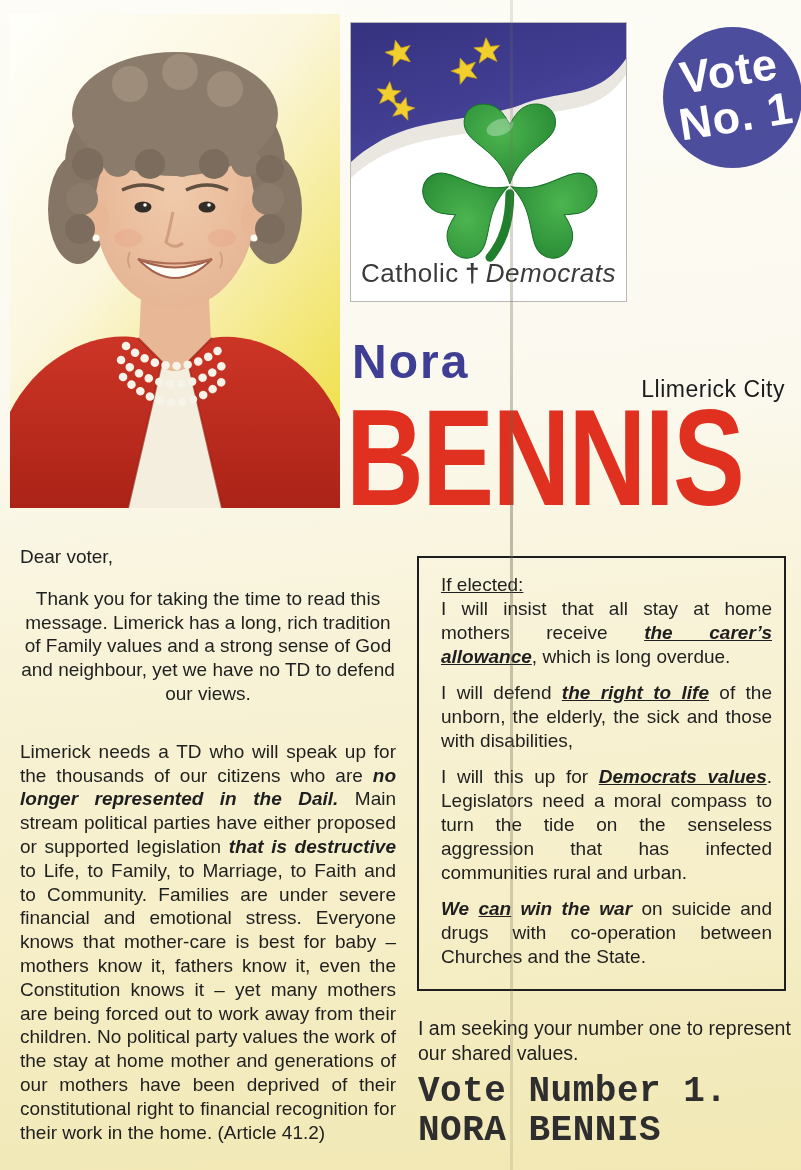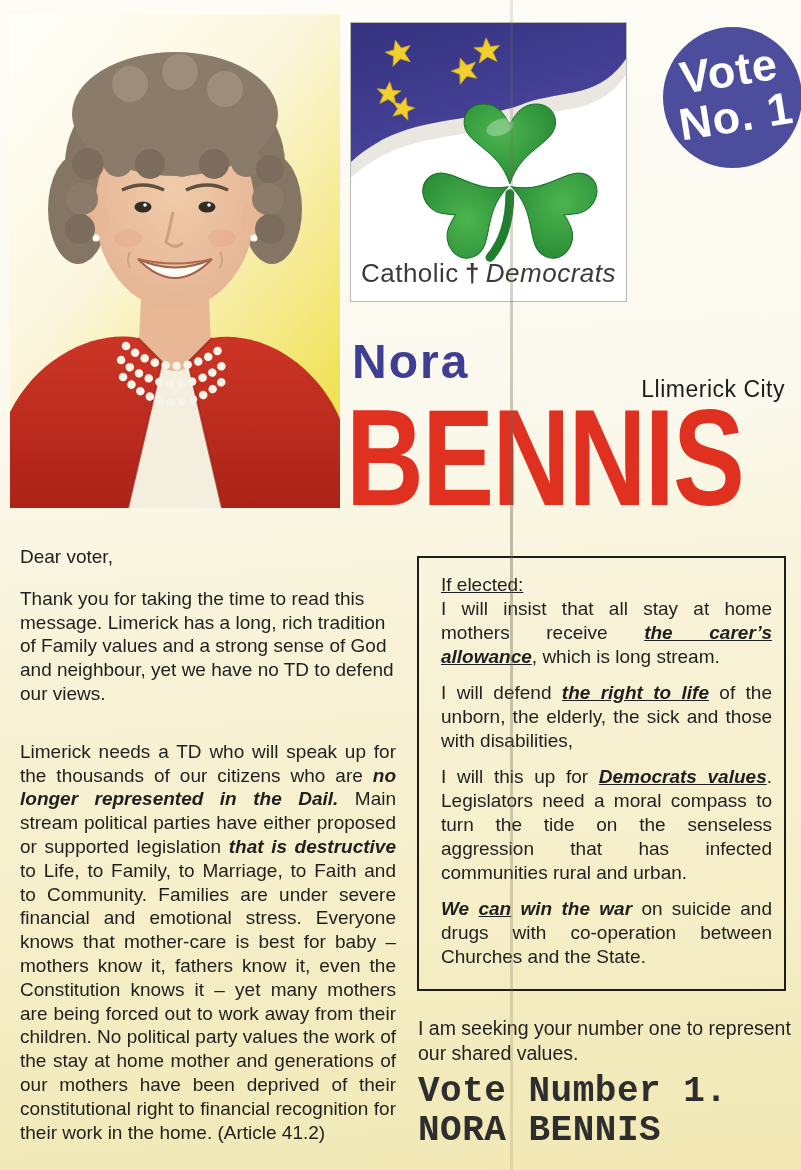--- a/index.html
+++ b/index.html
@@ -19,21 +19,21 @@
   .badge-text{position:absolute;left:0;top:21px;width:100%;text-align:center;transform:rotate(-9deg);
     color:#ffffff;font-weight:bold;font-size:45px;line-height:46px;letter-spacing:1px;}
   .name-first{position:absolute;left:352px;top:338px;font-size:48px;font-weight:bold;color:#3e3e95;letter-spacing:2px;line-height:1;}
   .constituency{position:absolute;right:16px;top:376px;font-size:23px;color:#1c1c1c;letter-spacing:0.5px;}
   .name-last{position:absolute;left:346px;top:388px;font-size:138px;font-weight:bold;color:#e0301f;
     line-height:1;letter-spacing:-2px;transform:scaleX(0.78);transform-origin:left top;white-space:nowrap;}
   
   .col-left{position:absolute;left:20px;top:545px;width:376px;font-size:19px;line-height:23.8px;color:#1f1f1f;}
   .col-left .salutation{margin:0 0 18px 0;}
   .col-left p{margin:0;}
-  .col-left .p1{margin-bottom:34px;}
+  .col-left .p1{margin-bottom:34px;text-align:center;}
   .col-left .p2{text-align:justify;}
   .pledge-box{position:absolute;left:417px;top:556px;width:369px;box-sizing:border-box;
     border:2px solid #1e1e1e;padding:15px 12px 20px 22px;font-size:19px;line-height:24px;color:#1f1f1f;}
   .pledge-box .heading{text-decoration:underline;margin:0;}
   .pledge-box p{margin:0;text-align:justify;}
   .pledge-box p + p{margin-top:12px;}
   .pledge-box .first{margin-top:0;}
   .closing{position:absolute;left:418px;top:1016px;width:378px;font-size:19.5px;line-height:24.5px;color:#1f1f1f;}
   .cta{position:absolute;left:418px;top:1072px;font-size:36px;font-weight:bold;line-height:39px;color:#2e2e2e;letter-spacing:0.5px;font-family:Liberation Mono, monospace;}
   
@@ -187,21 +187,21 @@
   <div class="name-last">BENNIS</div>
 
   <div class="col-left">
     <p class="salutation">Dear voter,</p>
     <p class="p1">Thank you for taking the time to read this message. Limerick has a long, rich tradition of Family values and a strong sense of God and neighbour, yet we have no TD to defend our views.</p>
     <p class="p2"><span class="rt-p">Limerick needs a TD who will speak up for the thousands of our citizens who are </span><span class="rt-bi">no longer represented in the Dail.</span><span class="rt-p"> Main stream political parties have either proposed or supported legislation </span><span class="rt-bi">that is destructive</span><span class="rt-p"> to Life, to Family, to Marriage, to Faith and to Community. Families are under severe financial and emotional stress.  Everyone knows that mother-care is best for baby – mothers know it, fathers know it, even the Constitution knows it – yet many mothers are being forced out to work away from their children.  No political party values the work of the stay at home mother and generations of our mothers have been deprived of their constitutional right to financial recognition for their work in the home. (Article 41.2)</span></p>
   </div>
 
   <div class="pledge-box">
     <p class="heading">If elected:</p>
-    <p class="first"><span class="rt-p">I will insist that all stay at home mothers receive </span><span class="rt-biu">the carer’s allowance</span><span class="rt-p">, which is long stream.</span></p>
+    <p class="first"><span class="rt-p">I will insist that all stay at home mothers receive </span><span class="rt-biu">the carer’s allowance</span><span class="rt-p">, which is long overdue.</span></p>
     <p><span class="rt-p">I will defend </span><span class="rt-biu">the right to life</span><span class="rt-p"> of the unborn, the elderly, the sick and those with disabilities,</span></p>
     <p><span class="rt-p">I will this up for </span><span class="rt-biu">Democrats values</span><span class="rt-p">. Legislators need a moral compass to turn the tide on the senseless aggression that has infected communities rural and urban.</span></p>
     <p><span class="rt-bi">We </span><span class="rt-biu">can</span><span class="rt-bi"> win the war</span><span class="rt-p"> on suicide and drugs with co-operation between Churches and the State.</span></p>
   </div>
 
   <div class="closing">I am seeking your number one to represent our shared values.</div>
   <div class="cta">
     <div>Vote Number 1.</div>
     <div>NORA BENNIS</div>
   </div>

